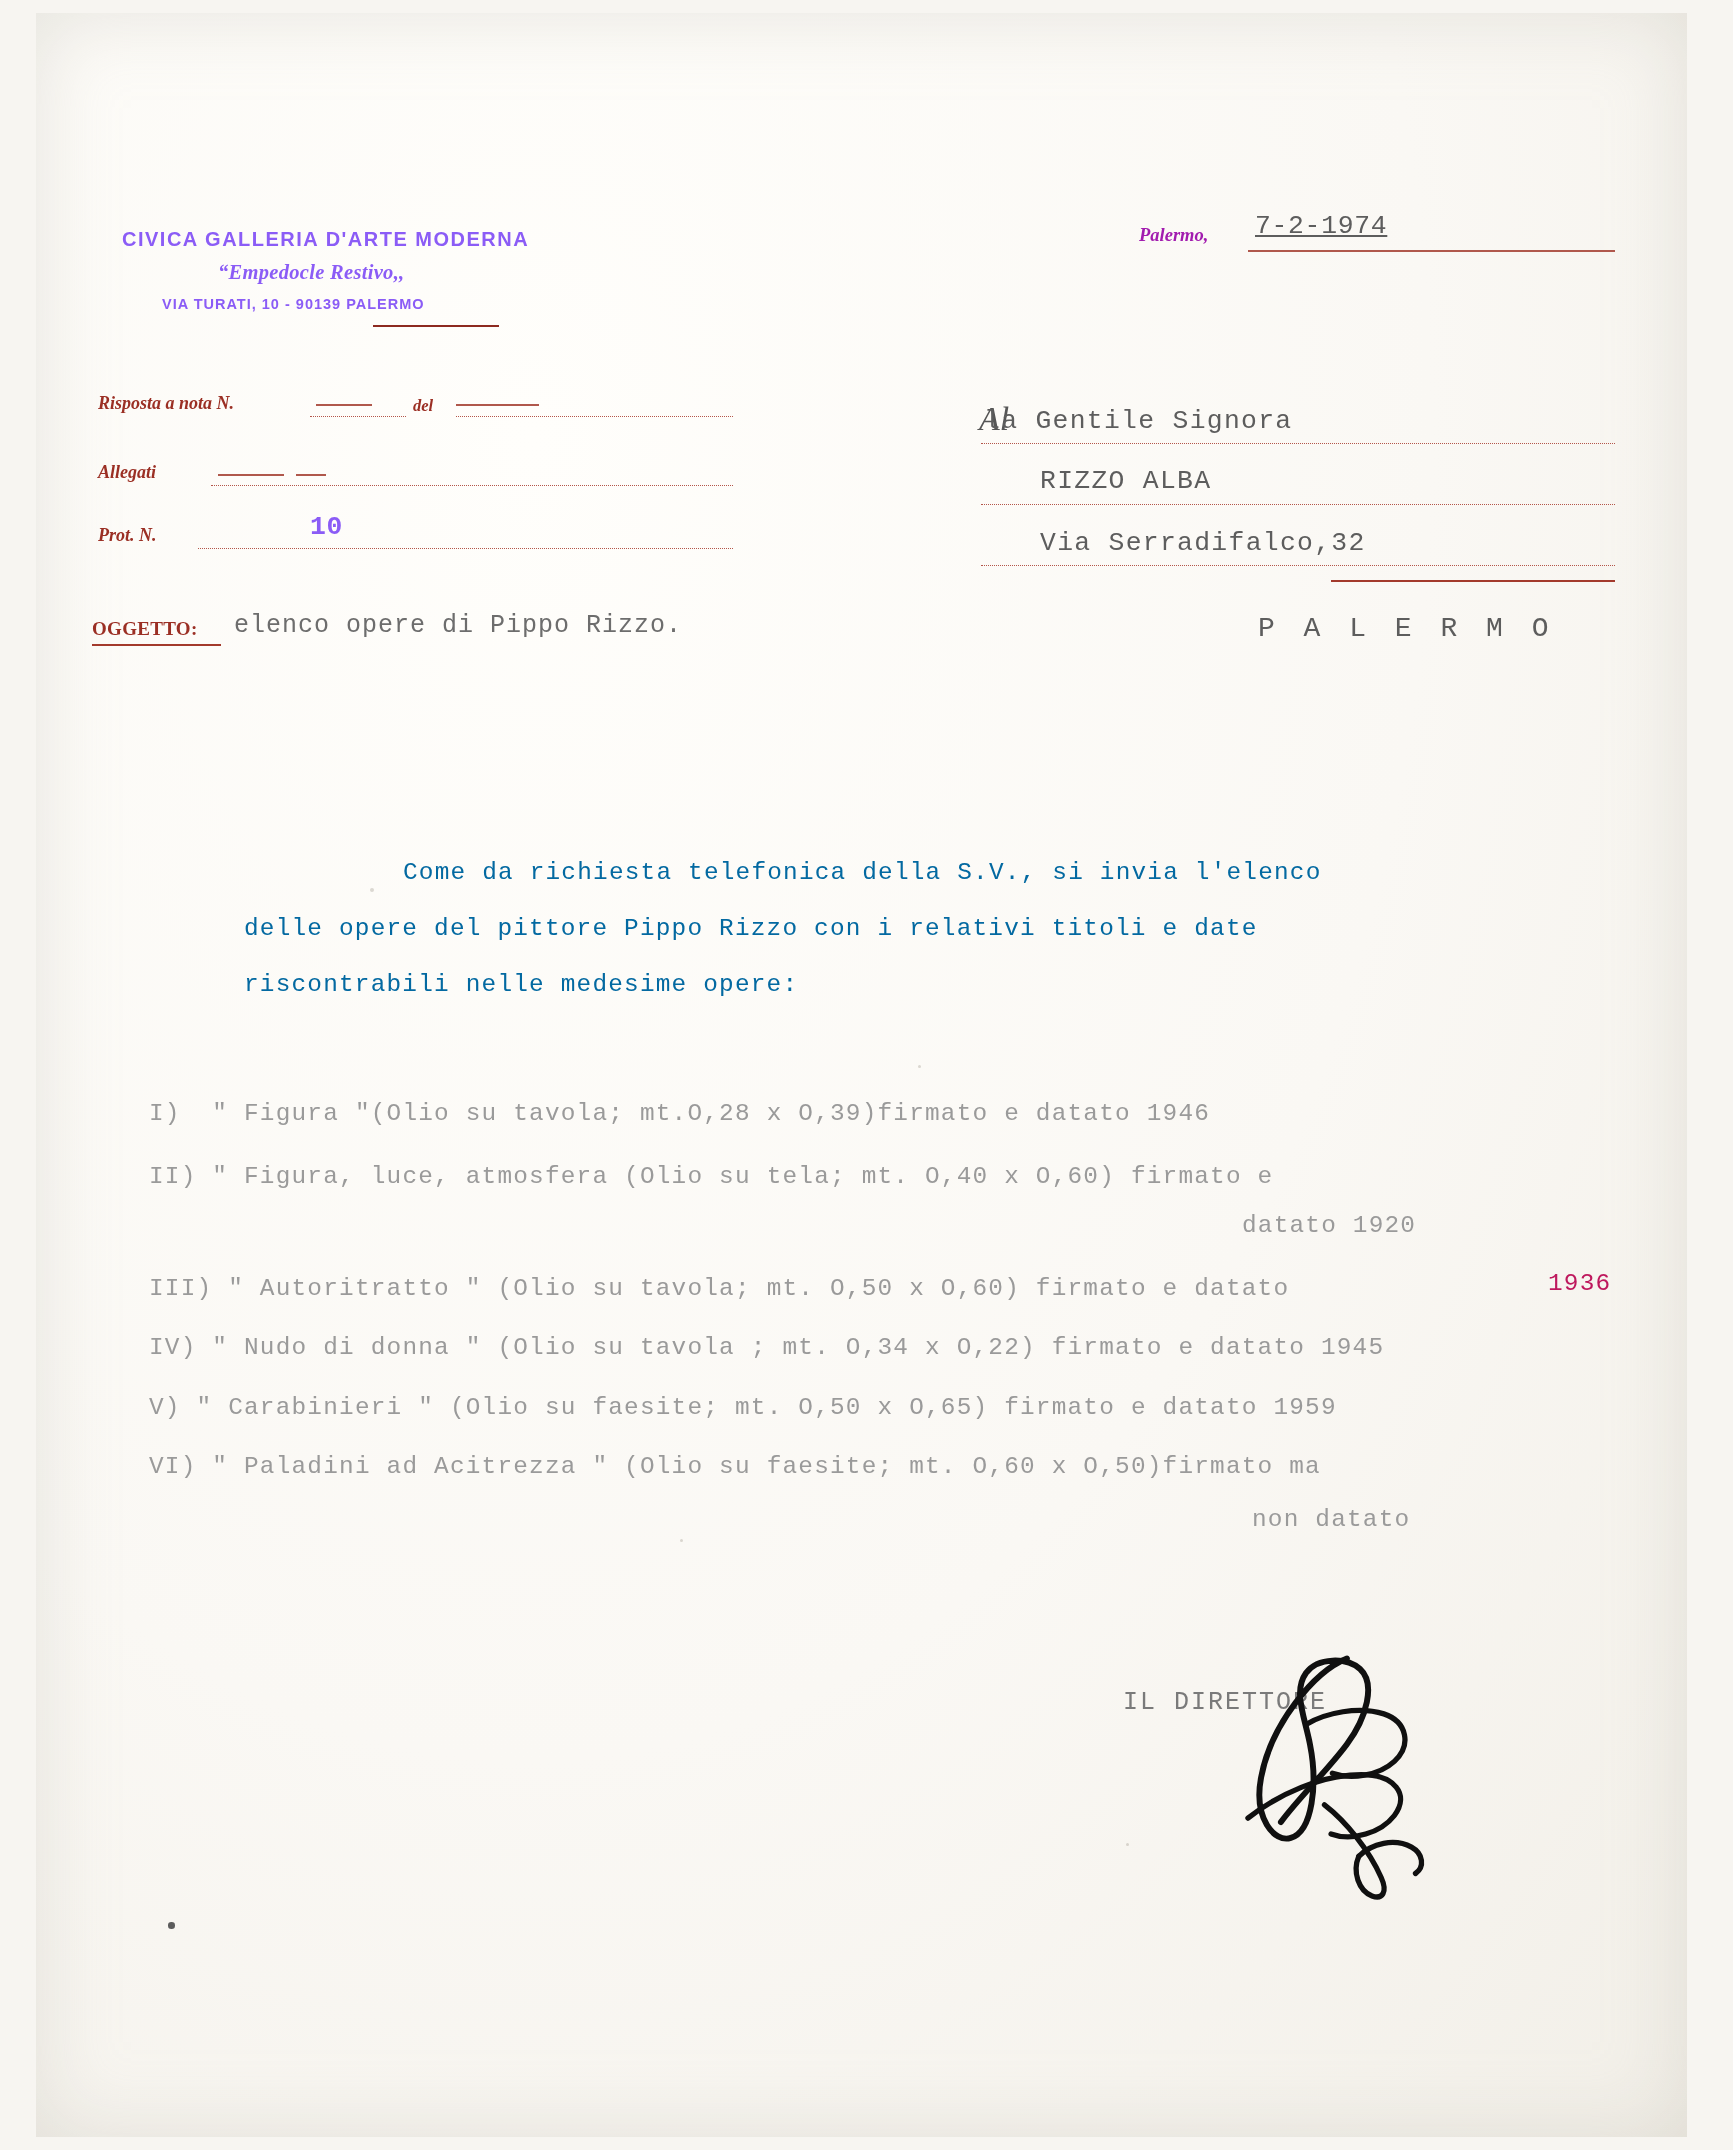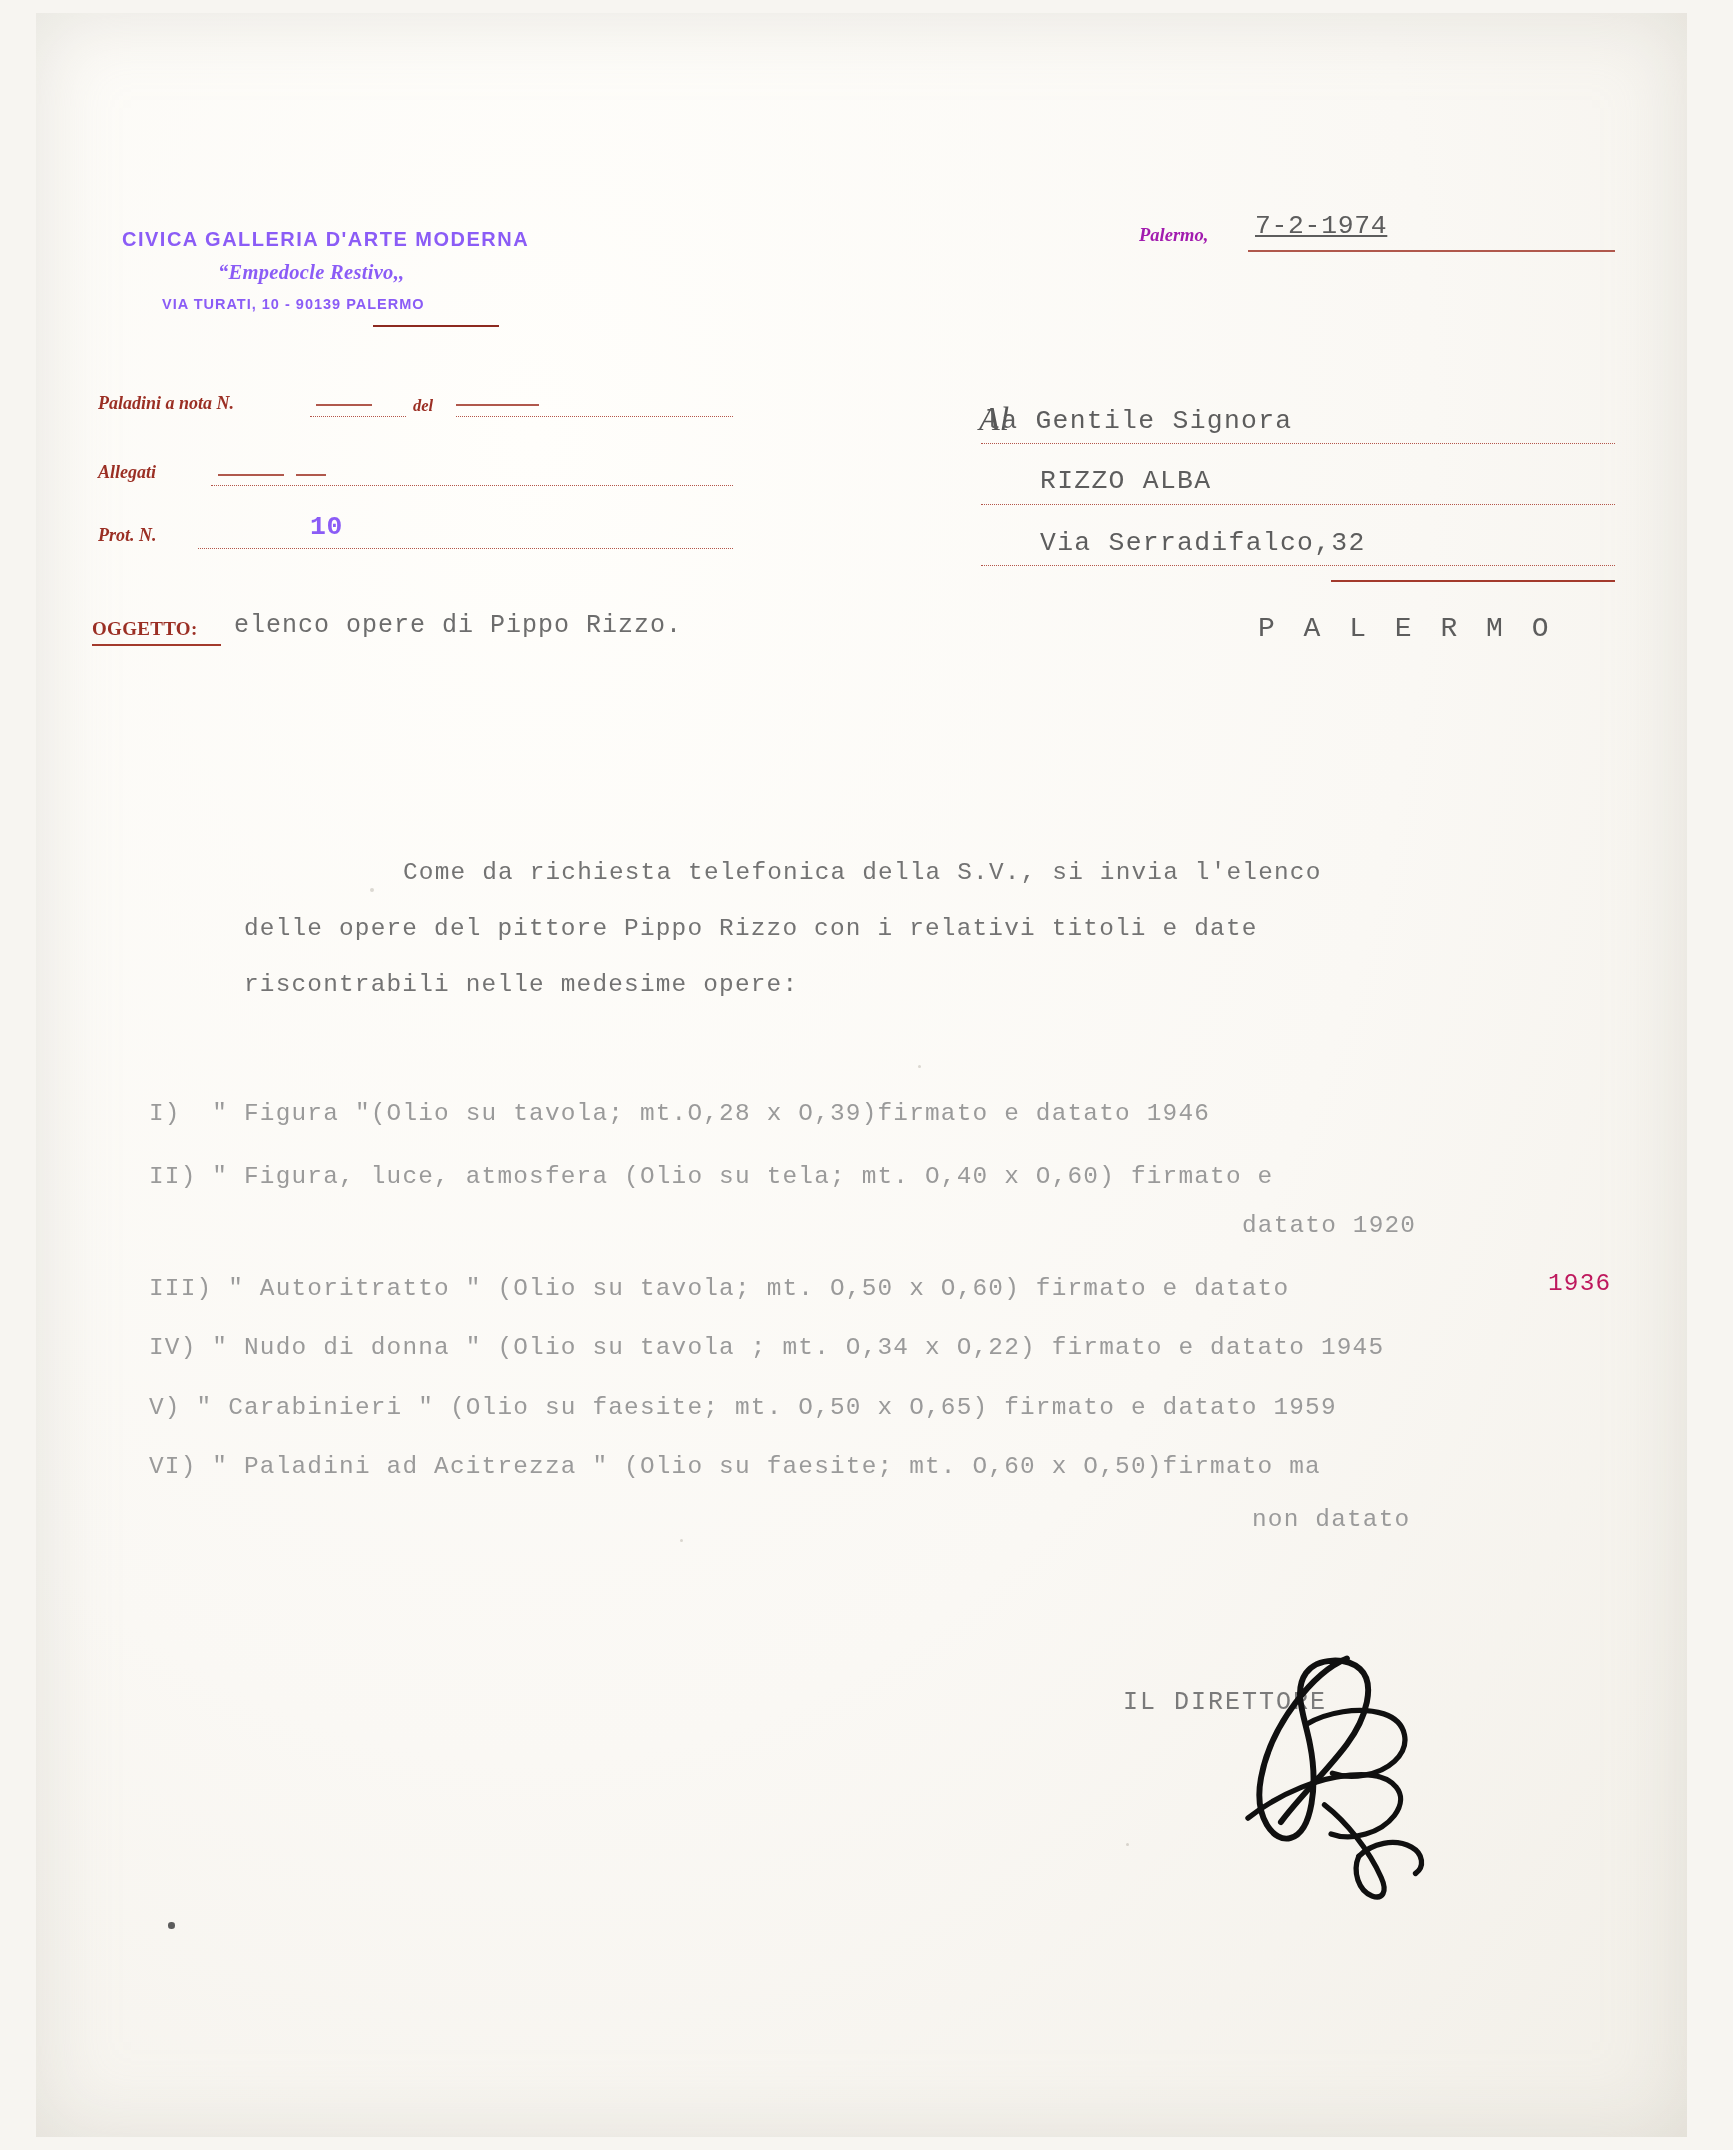--- a/index.html
+++ b/index.html
@@ -211,21 +211,21 @@
     left: 0; top: 0;
     width: 1734px;
     font-family: "Liberation Mono", monospace;
     color: #737373;
   }
   .tline {
     position: absolute;
     white-space: pre;
     font-size: 24.4px;
     letter-spacing: 1.2px;
-    color: #737373;
+    color: #0369a1;
   }
   .faded { color: #9a9a9a; }
   .dark  { color: #5e5e5e; }
 
   #p1a { left: 403px; top: 859px; }
   #p1b { left: 244px; top: 915px; }
   #p1c { left: 244px; top: 971px; }
 
   #l1  { left: 149px; top: 1100px; }
   #l2  { left: 149px; top: 1163px; }
@@ -286,21 +286,21 @@
 
   <div class="lh-line" id="lh1">CIVICA GALLERIA D'ARTE MODERNA</div>
   <div class="lh-line" id="lh2">“Empedocle Restivo,,</div>
   <div class="lh-line" id="lh3">VIA TURATI, 10 - 90139 PALERMO</div>
   <div id="lh-rule"></div>
 
   <div id="lbl-palermo-date">Palermo,</div>
   <div id="date-value">7-2-1974</div>
   <div id="date-rule"></div>
 
-  <div class="form-label" id="lbl-risposta">Paladini a nota N.</div>
+  <div class="form-label" id="lbl-risposta">Risposta a nota N.</div>
   <div class="dotline" id="dot-risposta-1"></div>
   <div class="shortrule" id="strike-1"></div>
   <div class="form-label" id="lbl-del">del</div>
   <div class="dotline" id="dot-risposta-2"></div>
   <div class="shortrule" id="strike-2"></div>
 
   <div class="form-label" id="lbl-allegati">Allegati</div>
   <div class="dotline" id="dot-allegati"></div>
   <div class="shortrule" id="strike-3"></div>
   <div class="shortrule" id="strike-4"></div>

